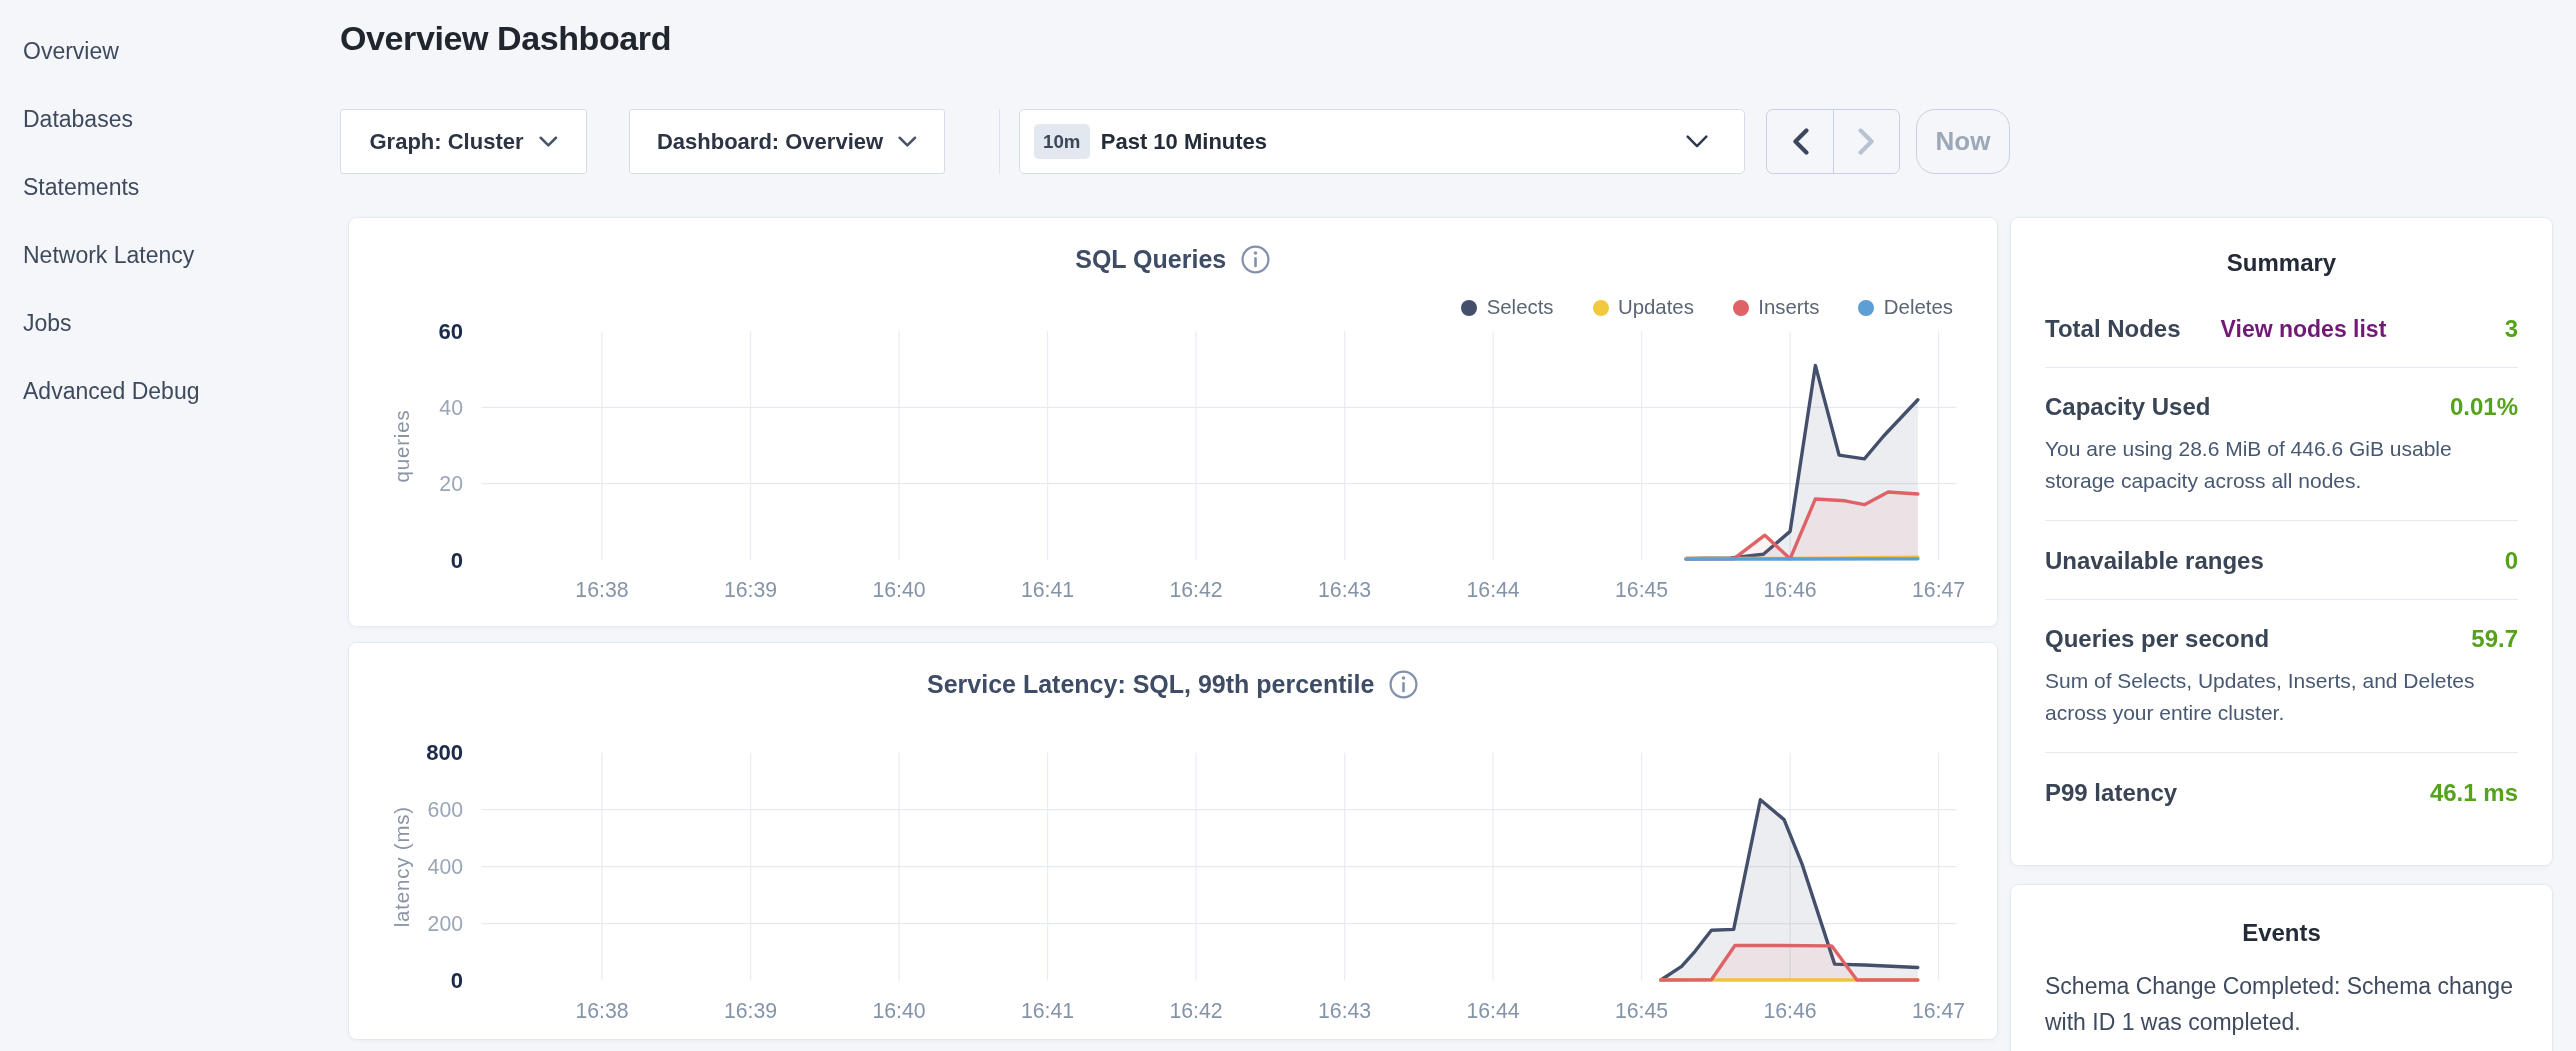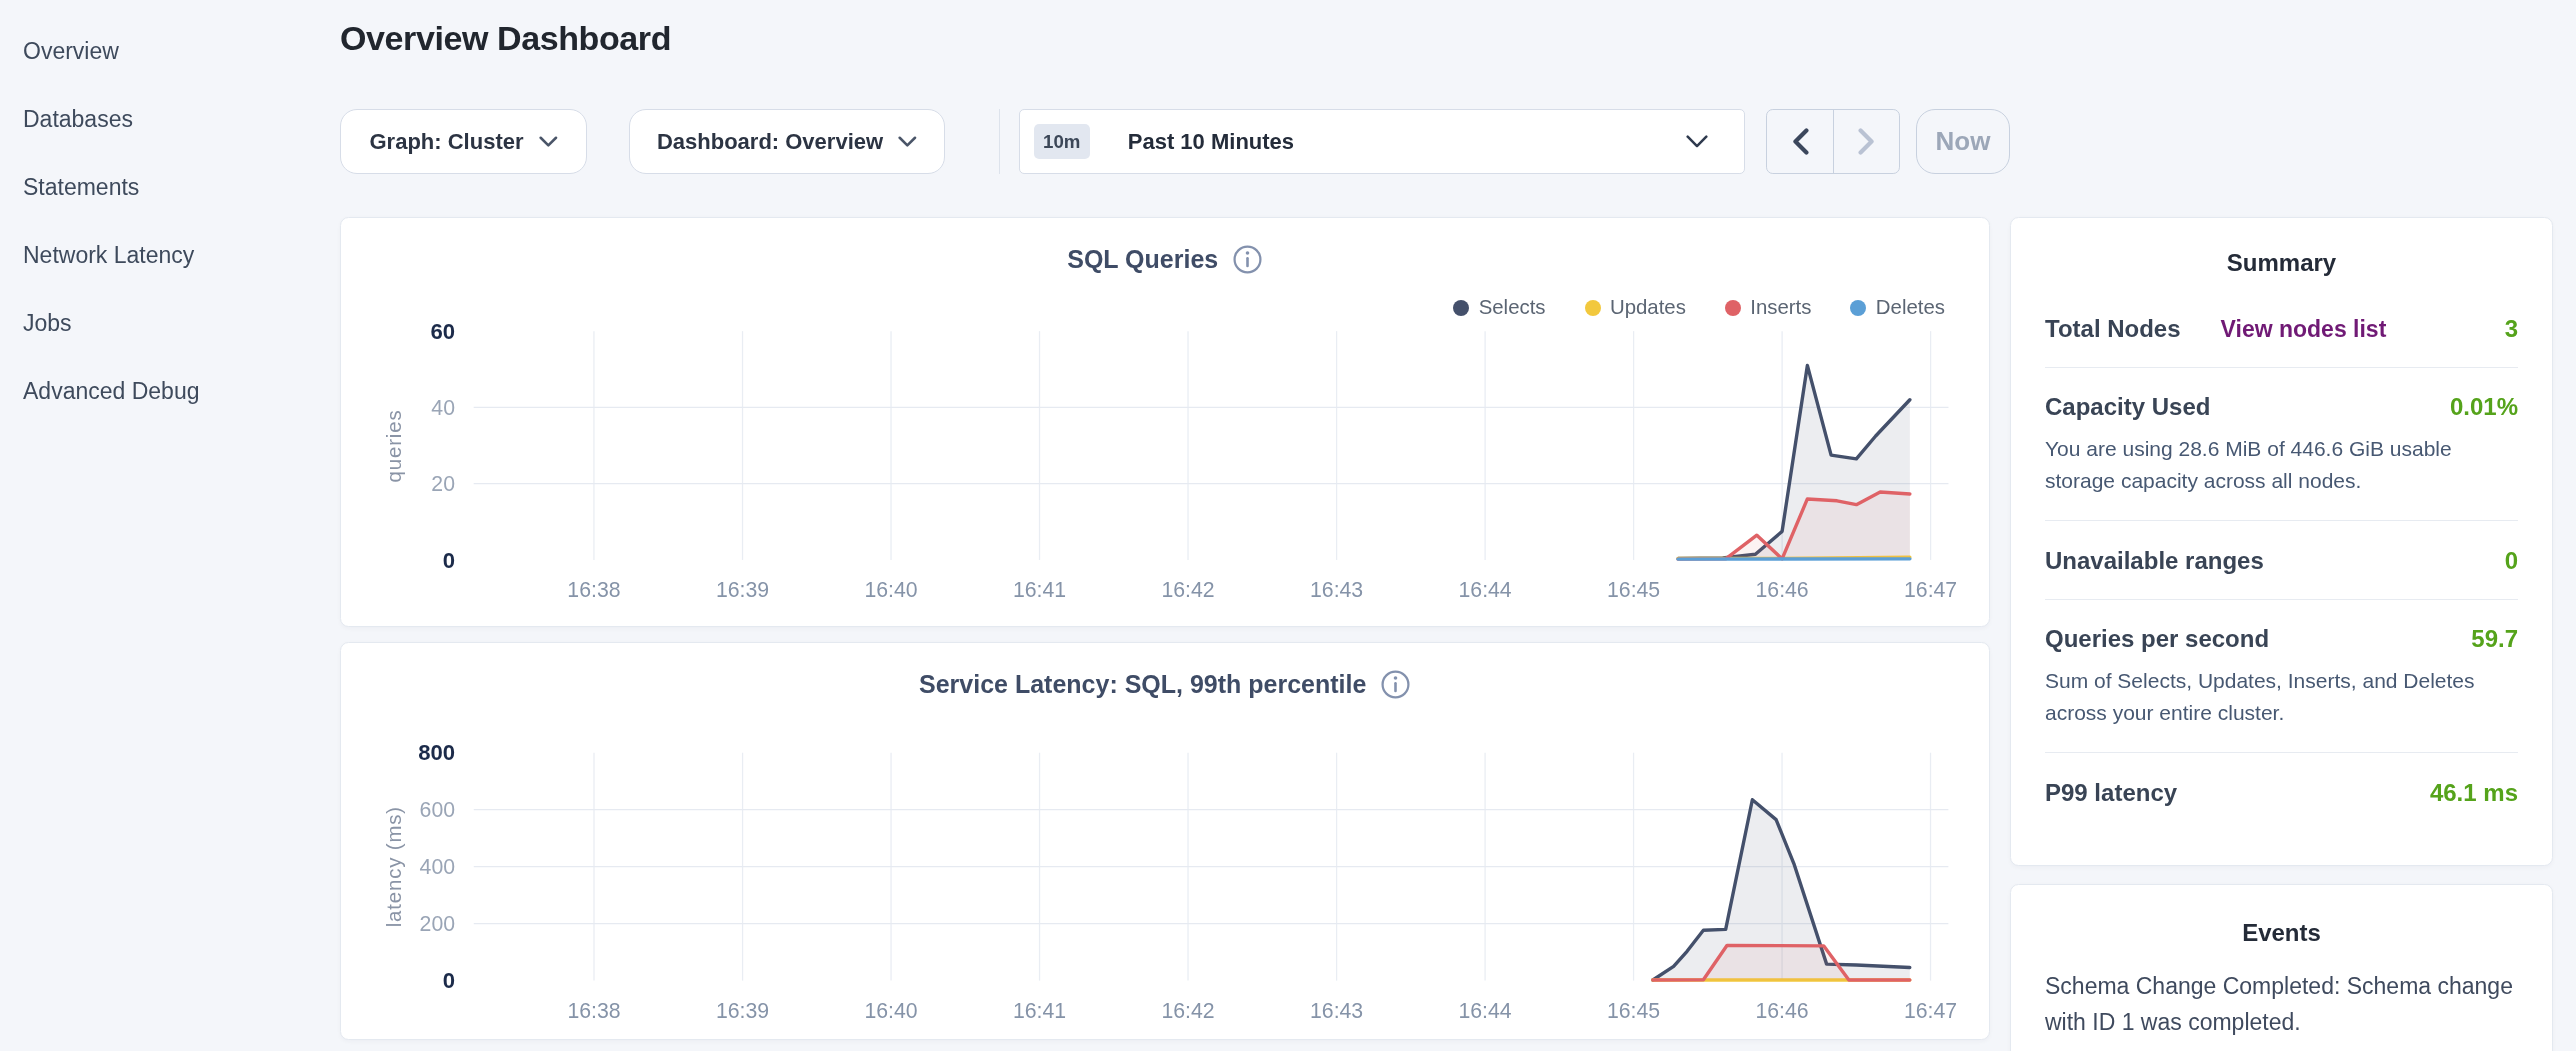--- a/index.html
+++ b/index.html
@@ -17,47 +17,47 @@
   .sidebar ul { list-style:none; }
   .sidebar li { height:68px; font-size:23px; color:#3e4a5c; cursor:pointer; }
   .sidebar li.active { color:#2f7af0; font-weight:700; }
 
   
   .main { position:absolute; left:340px; top:0; width:1650px; height:100%; }
   .page-title { position:absolute; left:0; top:18.7px; font-size:34px; font-weight:700; color:#21262e; letter-spacing:-0.4px; }
 
   .toolbar { position:absolute; left:0; top:109px; width:100%; height:65px; }
   .dd {
-    position:absolute; top:0; height:65px; background:#fff; border:0.9px solid #d7dde8; border-radius:17px;
+    position:absolute; top:0; height:65px; background:#fff; border:0.9px solid #d7dde8; border-radius:3px;
     display:flex; align-items:center; justify-content:center; gap:15.3px;
     font-family:"Liberation Sans", sans-serif; font-size:22px; font-weight:700; color:#2c3443; cursor:pointer;
   }
   #graph-dd { left:0; width:247px; }
   #dash-dd { left:289px; width:316px; }
   .vdiv { position:absolute; left:659px; top:0; width:0.9px; height:65px; background:#dde3ec; }
   .time-selector {
     position:absolute; left:679px; top:0; width:726px; height:65px; background:#fff;
     border:0.9px solid #d7dde8; border-radius:5.1px; display:flex; align-items:center; padding:0 36px 0 13.6px; cursor:pointer;
     font-family:"Liberation Sans", sans-serif;
   }
   .time-badge { background:#e2e7f0; color:#3c4758; font-size:18.7px; font-weight:700; padding:6.8px 9.4px; border-radius:5.1px; }
-  .time-label { font-size:22px; font-weight:700; color:#242c3a; margin-left:38px; }
+  .time-label { font-size:22px; font-weight:700; color:#242c3a; margin-left:11px; }
   .time-selector .chev { margin-left:auto; }
   .pager { position:absolute; left:1426px; top:0; height:65px; display:flex; border:0.9px solid #c8d1df; border-radius:6.8px; overflow:hidden; }
   .pager button { width:66px; height:100%; background:transparent; border:none; display:flex; align-items:center; justify-content:center; cursor:pointer; }
   .pager button + button { border-left:0.9px solid #c8d1df; }
   .now-btn {
     position:absolute; left:1576px; top:0; width:94px; height:65px; background:transparent;
     border:0.9px solid #c8d1df; border-radius:19px; font-family:"Liberation Sans", sans-serif;
     font-size:26px; font-weight:700; color:#9ca7b8; cursor:default;
   }
 
   
   .card { background:#fff; border:0.9px solid #e4e9f0; border-radius:8.5px; box-shadow:0 1.7px 4.3px rgba(30,40,60,0.03); }
-  .chart-card { position:absolute; left:0; width:1650px; }
+  .chart-card { position:absolute; left:8px; width:1650px; }
   #card-0 { top:217px; height:410px; }
   #card-1 { top:642px; height:398px; }
   .chart-title-row { position:absolute; top:25.5px; left:0; width:100%; display:flex; align-items:center; justify-content:center; gap:13.6px; }
   .chart-title-row h2 { font-size:25px; font-weight:700; color:#3f4c66; }
   .chart-legend { position:absolute; top:78px; right:44px; display:flex; gap:39px; align-items:center; }
   .legend-item { display:flex; align-items:center; gap:9.4px; font-size:20.4px; color:#5b6573; }
   .legend-dot { width:16px; height:16px; border-radius:50%; display:inline-block; }
   .chart-svg { position:absolute; left:0; top:0; width:1650px; }
 
   svg text.xlab  { font-family:"Liberation Sans", sans-serif; font-size:25px; fill:#8593a8; }

